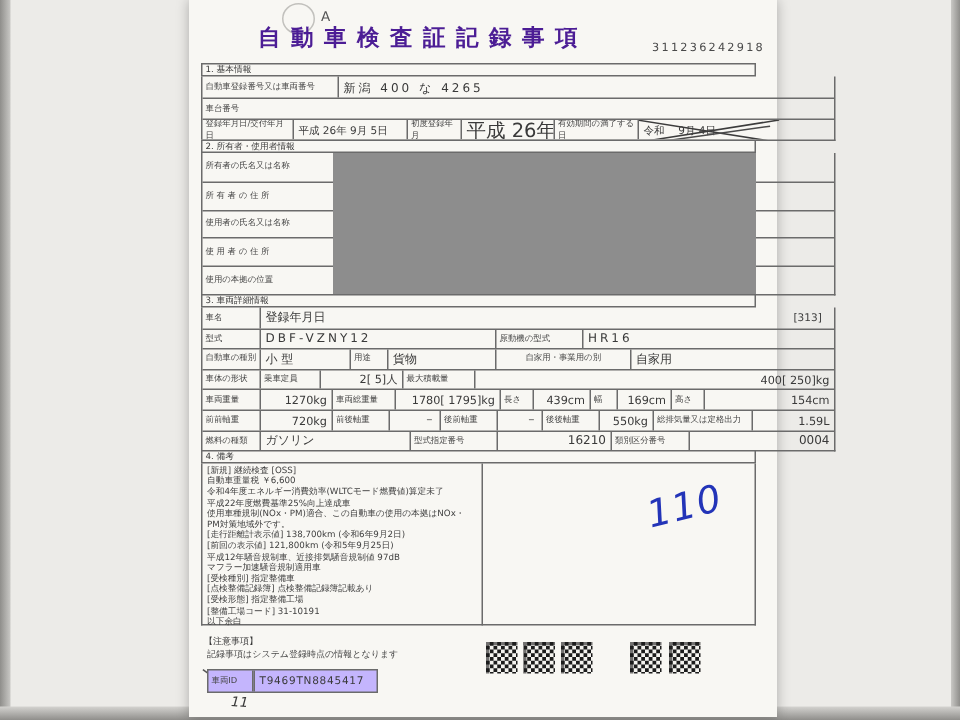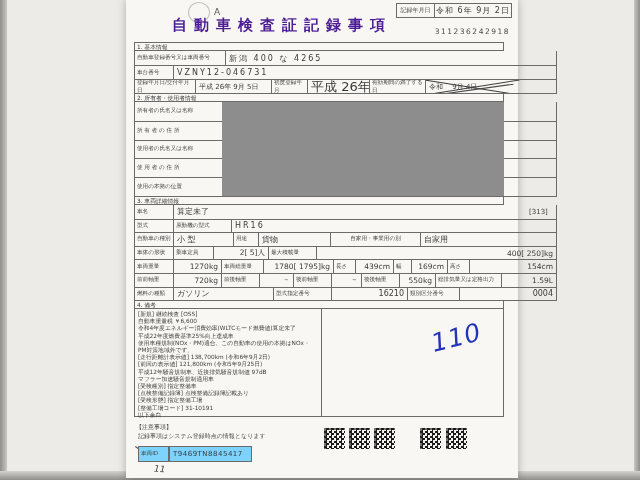--- a/index.html
+++ b/index.html
@@ -67,21 +67,21 @@
     border:1px solid #6b6b6b; border-top:none; }
   #remarks-divider { position:absolute; left:186px; top:0; width:1px; height:108px; background:#6b6b6b; }
   #remarks-lines { position:absolute; left:3px; top:2px; width:180px; }
   .remark-line { font-size:5.8px; line-height:7.2px; color:#3f3f3f; }
   #handwritten-110 { position:absolute; left:296px; top:14px; font-size:25px; font-style:italic;
     color:#2334b8; transform:rotate(-14deg); letter-spacing:1px; }
 
   
   #notice-label { position:absolute; left:10px; top:423px; font-size:6px; }
   #notice-text  { position:absolute; left:12px; top:432px; font-size:6px; color:#4a4a4a; }
-  #vehicle-id-box { position:absolute; left:12px; top:446px; display:flex; border:1px solid #6b6b6b; height:16px; width:114px; background:#7dd3fc; }
+  #vehicle-id-box { position:absolute; left:12px; top:446px; display:flex; border:1px solid #6b6b6b; height:16px; width:114px; background:#c4b5fd; }
   #vehicle-id-box .lab { width:30px; border-right:1px solid #6b6b6b; }
   #vehicle-id-box .val { font-size:7px; letter-spacing:.5px; }
   #handwritten-11 { position:absolute; left:28px; top:464px; font-size:9px; font-style:italic; color:#3a3a3a; transform:rotate(4deg); }
   #id-arrow { position:absolute; left:8px; top:450px; width:14px; height:1px; background:#555; transform:rotate(35deg); }
 
   .qr { position:absolute; width:21px; height:21px;
     background:repeating-conic-gradient(#1c1c1c 0% 25%, #f4f3ef 0% 50%) 0 0/5px 5px; }
   .qr::after { content:""; position:absolute; inset:0; border:2px solid #1c1c1c; border-right:none; border-bottom:none; opacity:.6; }
 </style>
 </head>
@@ -89,35 +89,30 @@
 
 <div id="edge-left" class="edge"></div>
 <div id="edge-right" class="edge"></div>
 <div id="edge-bottom" class="edge"></div>
 
 <div id="document">
 
   <div id="stamp"></div>
   <div id="stamp-mark">A</div>
   <div id="doc-title">自動車検査証記録事項</div>
-  <div id="record-date-box">
-    <div class="lab">記録年月日</div>
-    <div class="val">令和 6年 9月 2日</div>
-  </div>
   <div id="serial-number">311236242918</div>
 
   <div class="sec-head" style="top:42px">1. 基本情報</div>
   <div class="tbl" id="sec1-tbl">
     <div class="row">
       <div class="cell lab" style="width:90px">自動車登録番号又は車両番号</div>
       <div class="cell val ls2 flex1">新潟 400 な 4265</div>
     </div>
     <div class="row">
       <div class="cell lab" style="width:38px">車台番号</div>
-      <div class="cell val ls2 flex1">VZNY12-046731</div>
     </div>
     <div class="row" id="row-dates">
       <div class="cell lab" style="width:60px">登録年月日/交付年月日</div>
       <div class="cell val" style="width:76px;font-size:7px">平成 26年 9月 5日</div>
       <div class="cell lab" style="width:36px">初度登録年月</div>
       <div class="cell val" style="width:62px;font-size:13px">平成 26年 9月</div>
       <div class="cell lab" style="width:56px">有効期間の満了する日</div>
       <div class="cell val flex1" id="expiry-cell" style="font-size:7px">
         <span>令和　 9月 4日</span>
         <span class="cross-line" id="cross1"></span>
@@ -149,25 +144,26 @@
       <div class="cell lab">使用の本拠の位置</div>
       <div class="cell flex1"></div>
     </div>
   </div>
   <div id="redaction"></div>
 
   <div class="sec-head" id="sec3-head">3. 車両詳細情報</div>
   <div class="tbl" id="sec3-tbl">
     <div class="row">
       <div class="cell lab" style="width:38px">車名</div>
-      <div class="cell val flex1">算定未了</div>
+      <div class="cell val flex1">登録年月日</div>
       <div class="cell val" style="border-left:none;width:30px;font-size:7px">[313]</div>
     </div>
     <div class="row">
       <div class="cell lab" style="width:38px">型式</div>
+      <div class="cell val ls2" style="width:157px">DBF-VZNY12</div>
       <div class="cell lab" style="width:58px">原動機の型式</div>
       <div class="cell val ls2 flex1">HR16</div>
     </div>
     <div class="row">
       <div class="cell lab" style="width:38px">自動車の種別</div>
       <div class="cell val" style="width:60px">小 型</div>
       <div class="cell lab" style="width:25px">用途</div>
       <div class="cell val" style="width:72px">貨物</div>
       <div class="cell lab" style="width:90px;justify-content:center">自家用・事業用の別</div>
       <div class="cell val flex1">自家用</div>

